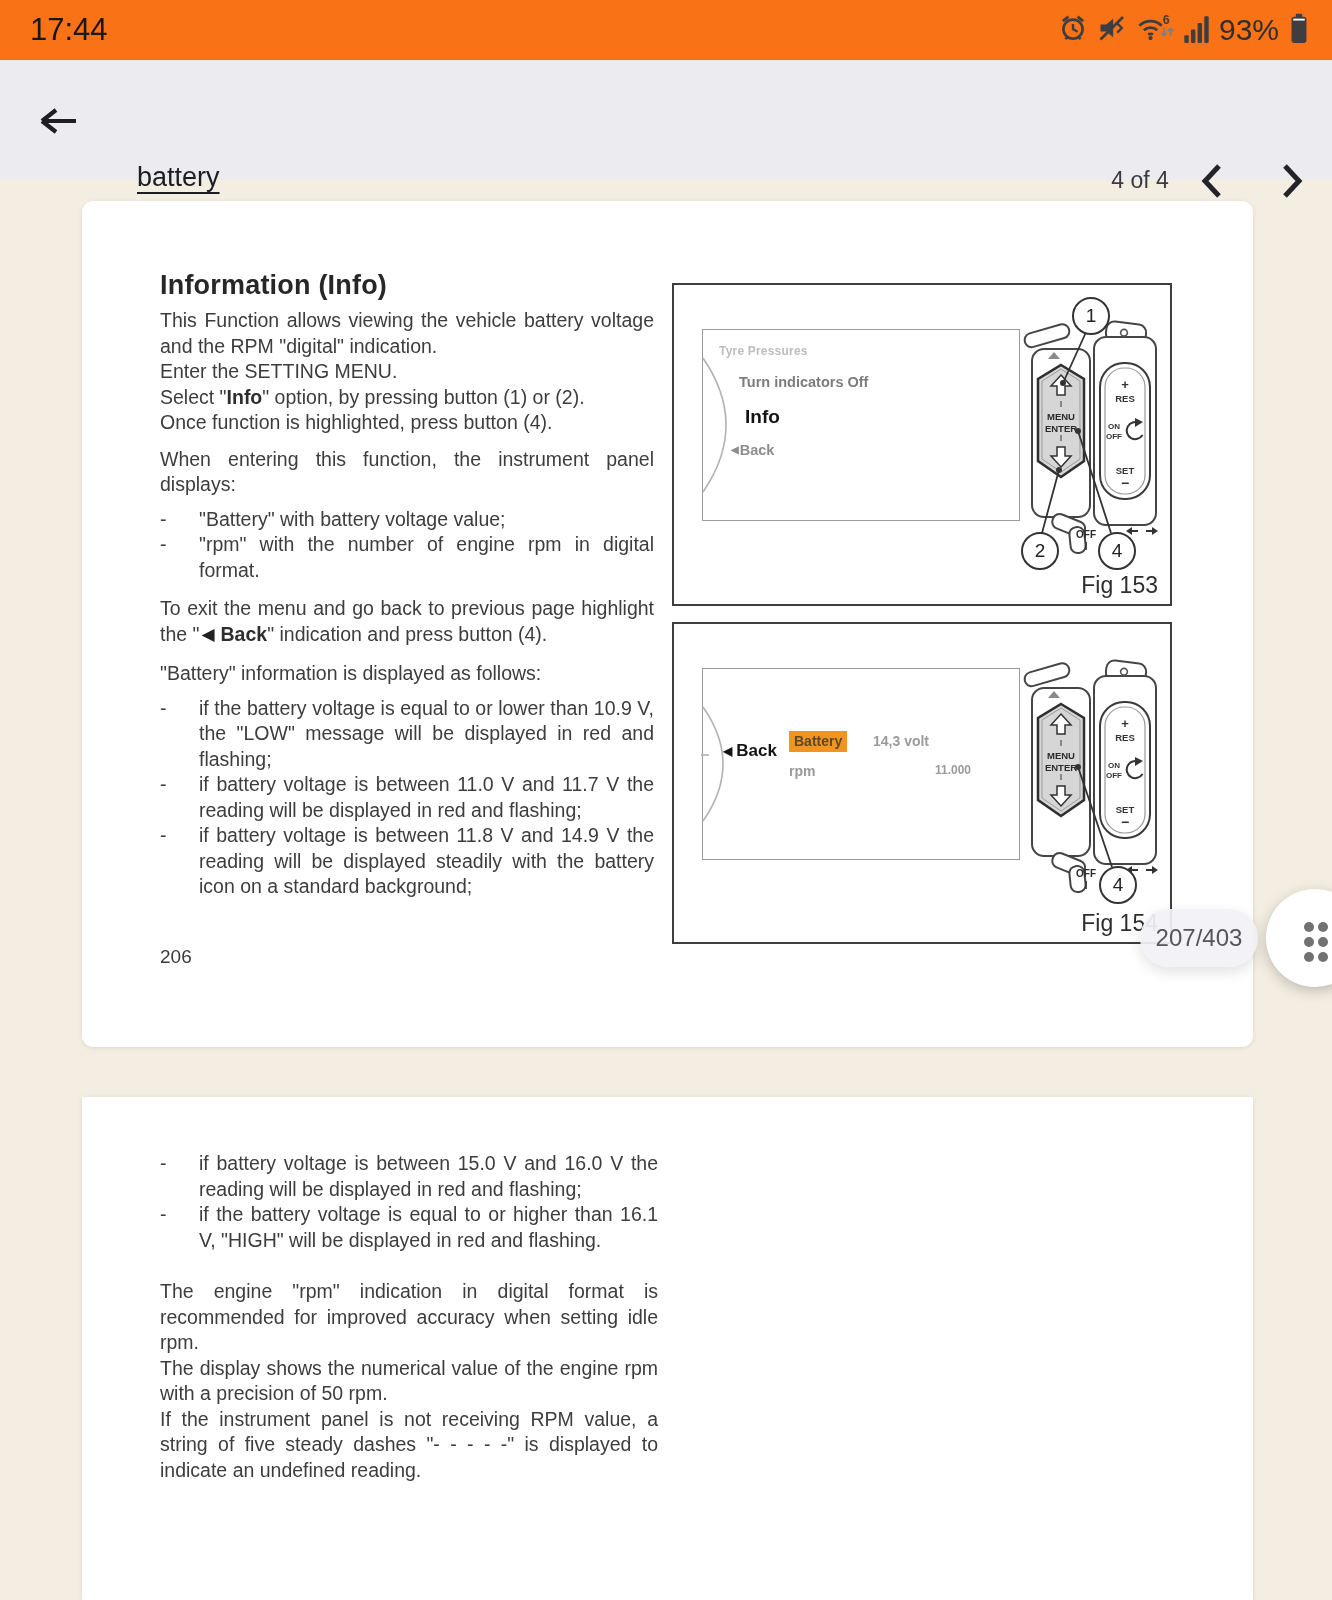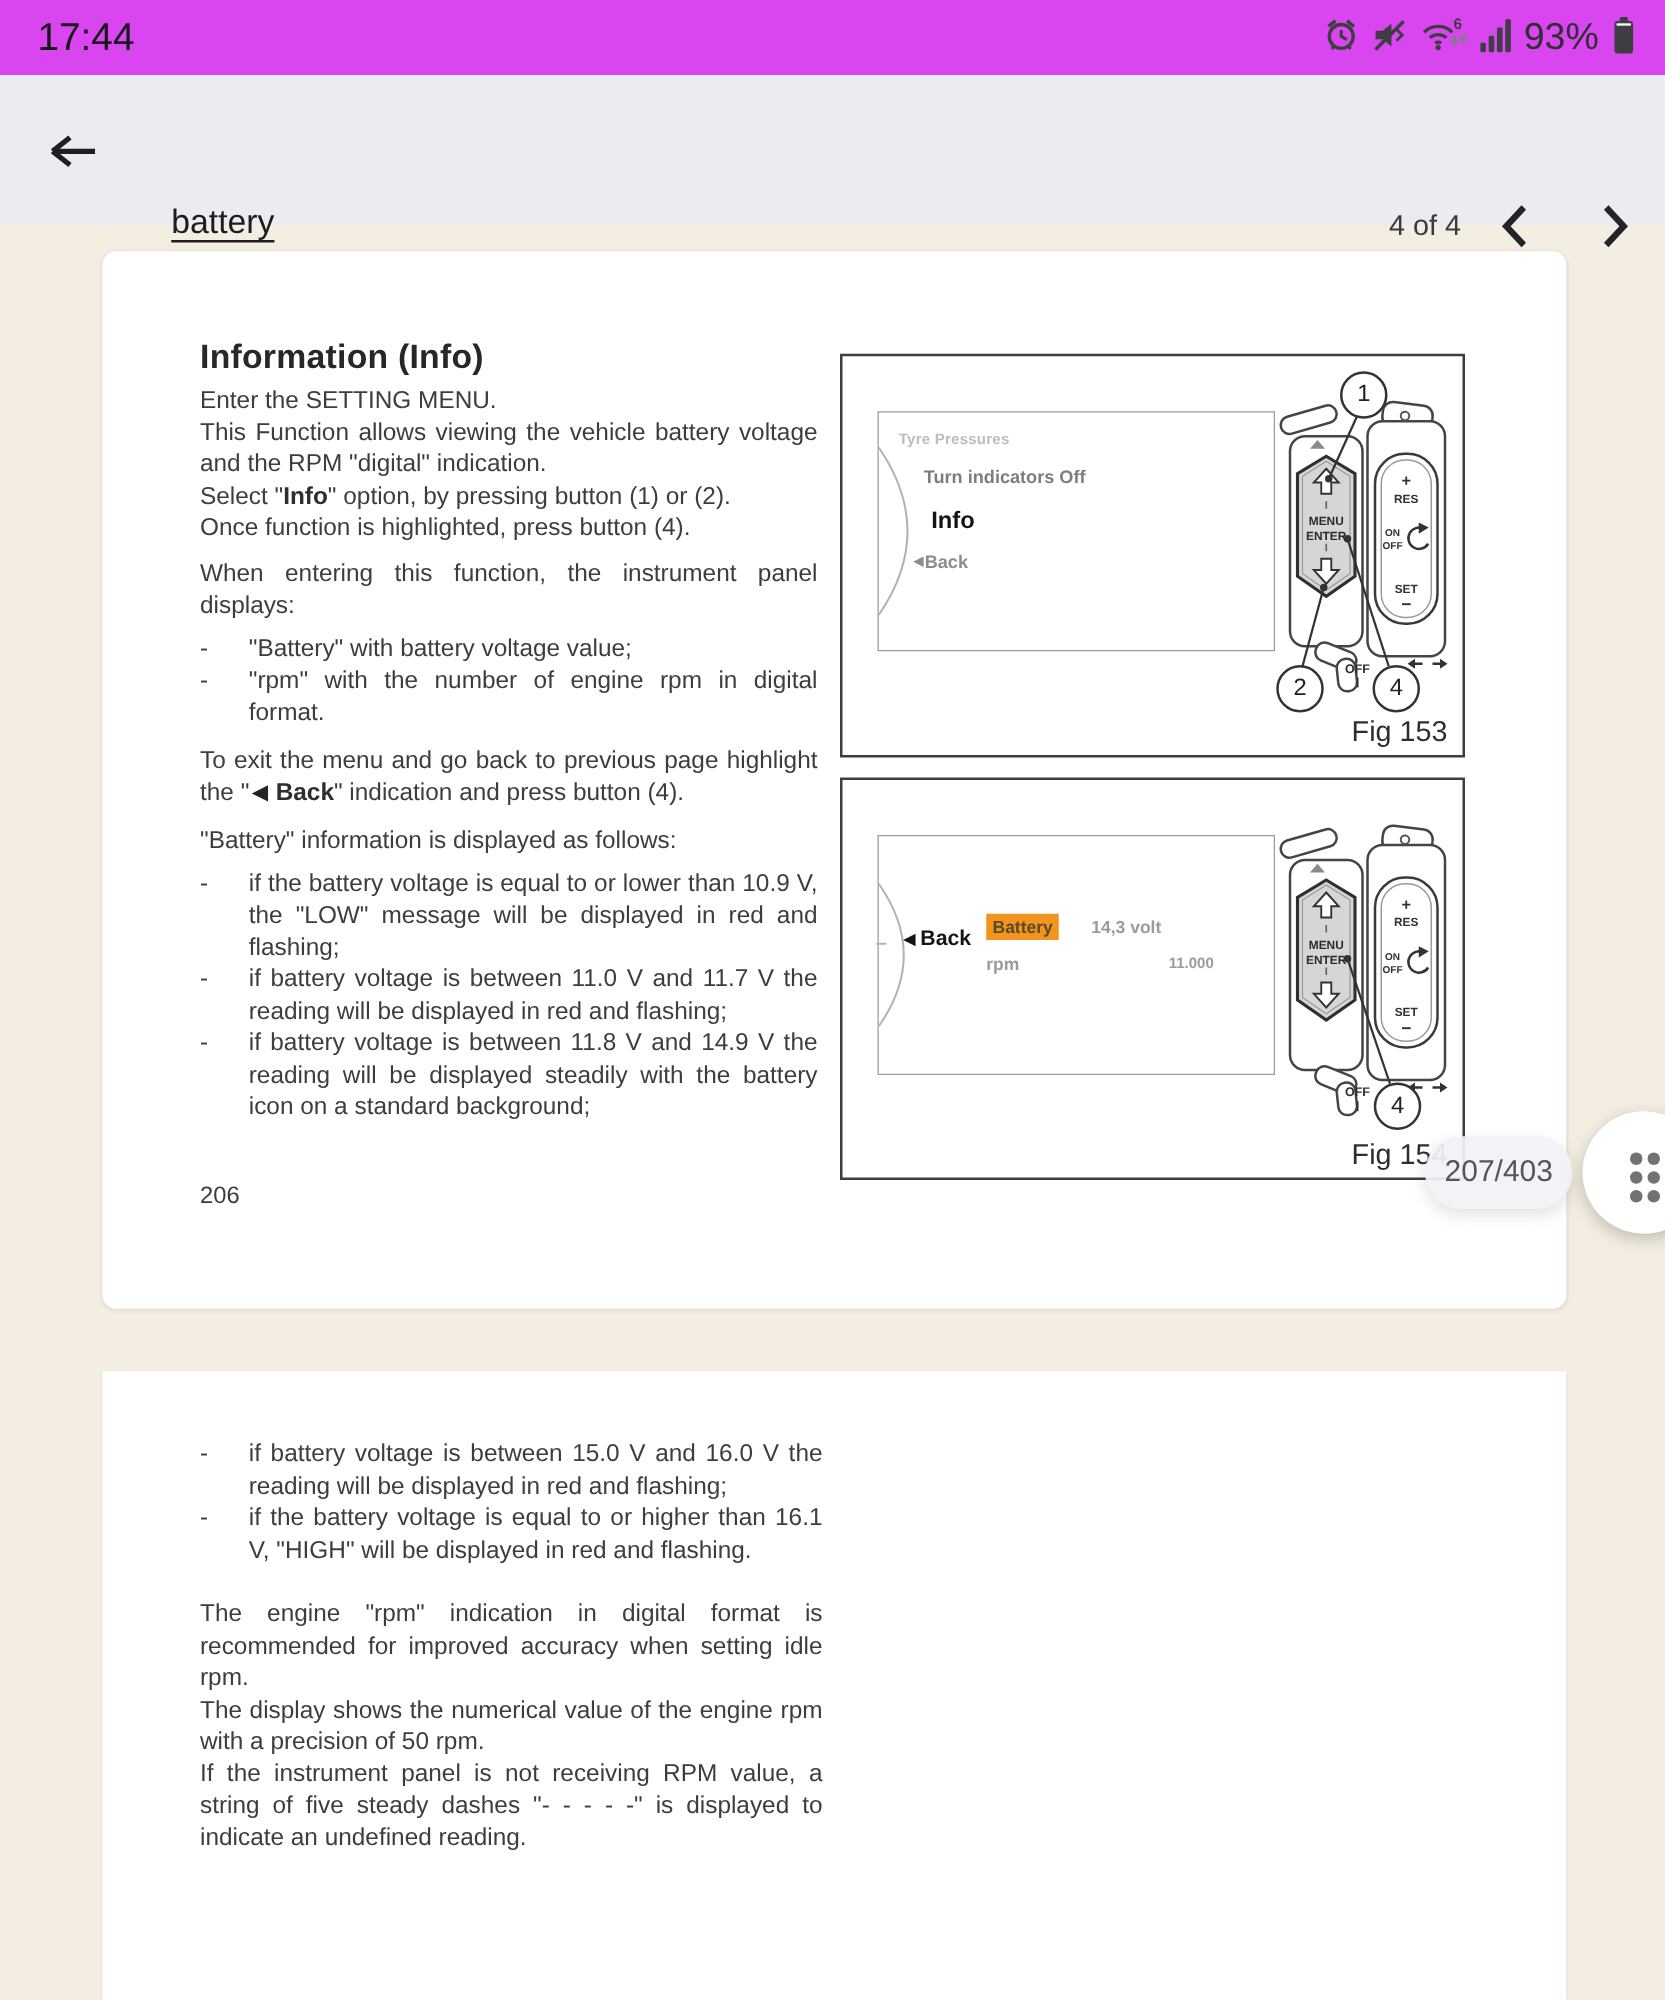--- a/index.html
+++ b/index.html
@@ -1,20 +1,20 @@
 <!DOCTYPE html>
 <html><head>
 <meta charset="utf-8">
 <style>
   html,body{margin:0;padding:0;background:#ddd;}
   #screen{position:relative;width:1332px;height:1600px;overflow:hidden;
           background:#f4eee2;font-family:"Liberation Sans",sans-serif;}
 
   
-  .status-bar{position:absolute;left:0;top:0;width:1332px;height:60px;background:#d946ef;}
+  .status-bar{position:absolute;left:0;top:0;width:1332px;height:60px;background:#f97316;}
   .status-time{position:absolute;left:30px;top:0;line-height:60px;font-size:31px;color:#17171c;}
   .status-icons{position:absolute;right:22px;top:0;height:60px;display:flex;align-items:center;gap:9px;}
   .status-pct{font-size:30px;color:#2e2e33;}
 
   
   .toolbar{position:absolute;left:0;top:60px;width:1332px;height:120px;background:#ebebf0;}
   .back-btn{position:absolute;left:34px;top:45px;width:46px;height:32px;cursor:pointer;}
   .search-term{position:absolute;left:137px;top:102px;font-size:27px;color:#1c1c21;
                text-decoration:underline;text-underline-offset:6px;}
   .match-count{position:absolute;left:1095px;top:107px;width:90px;text-align:center;font-size:23px;color:#3a3a40;}
@@ -192,22 +192,22 @@
         <polygon points="104,212 110,208 110,211 116,211 116,213 110,213 110,216" fill="#333"></polygon>
         <polygon points="136,212 130,208 130,211 124,211 124,213 130,213 130,216" fill="#333"></polygon>
       </symbol>
     </defs>
   </svg>
 
   <div class="page-card page1">
     <div class="text-col">
       <h1 class="doc-title">Information (Info)</h1>
       <div class="para">
+        <div>This Function allows viewing the vehicle battery voltage and the RPM "digital" indication.</div>
         <div>Enter the SETTING MENU.</div>
-        <div>This Function allows viewing the vehicle battery voltage and the RPM "digital" indication.</div>
         <div><span>Select "</span><b class="inl">Info</b><span>" option, by pressing button (1) or (2).</span></div>
         <div>Once function is highlighted, press button (4).</div>
       </div>
       <div class="para mt1">When entering this function, the instrument panel displays:</div>
       <div class="bullets">
         <div class="bullet">
             <span class="dash">-</span>
             <span class="btxt">"Battery" with battery voltage value;</span>
           </div>
         <div class="bullet">

